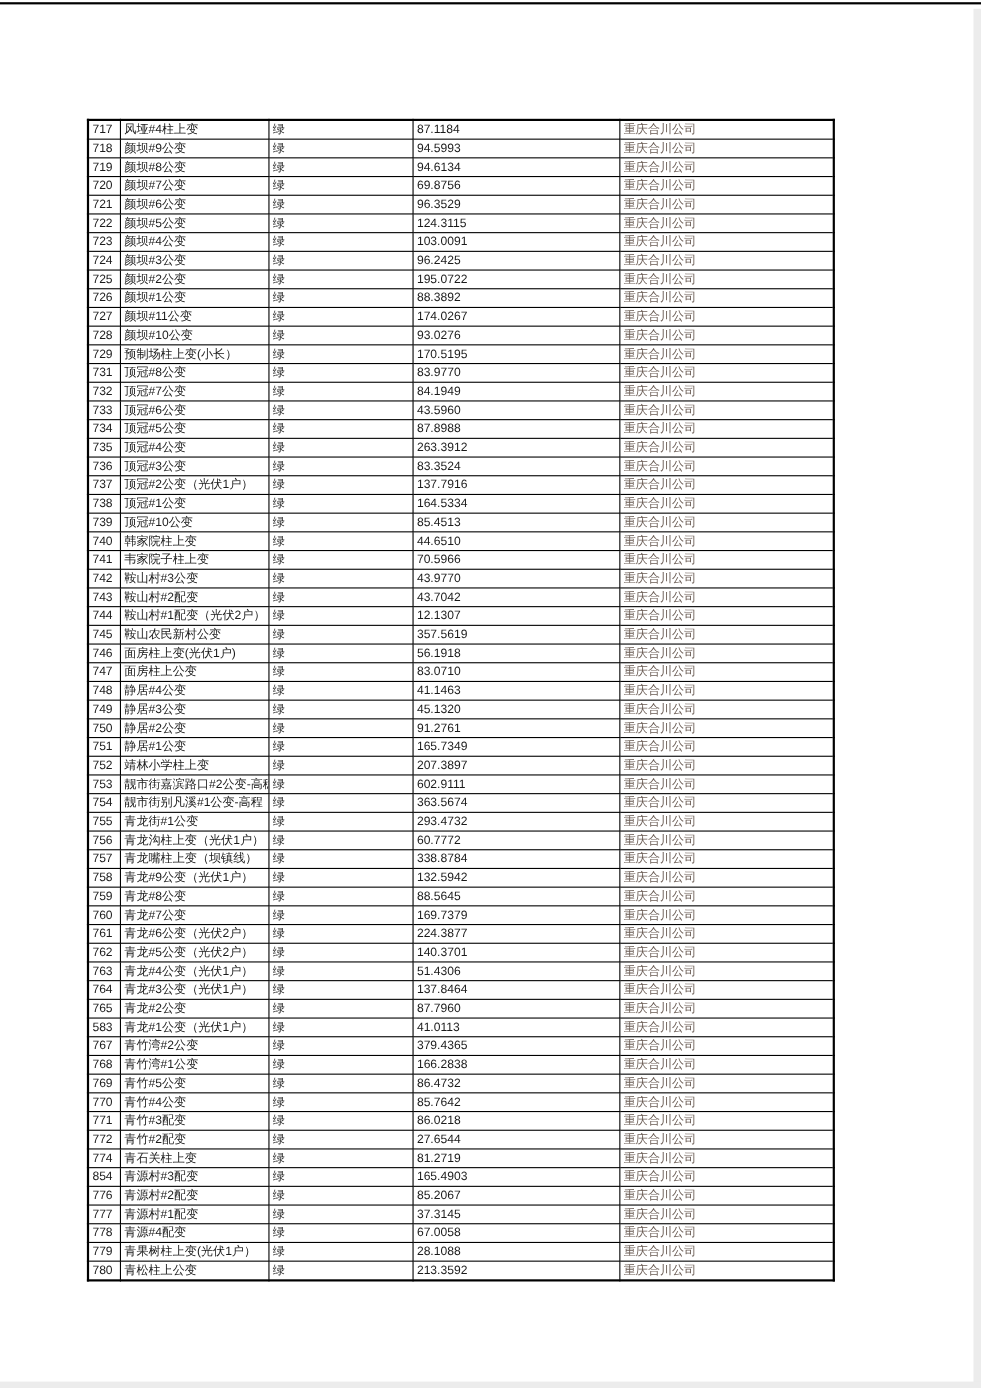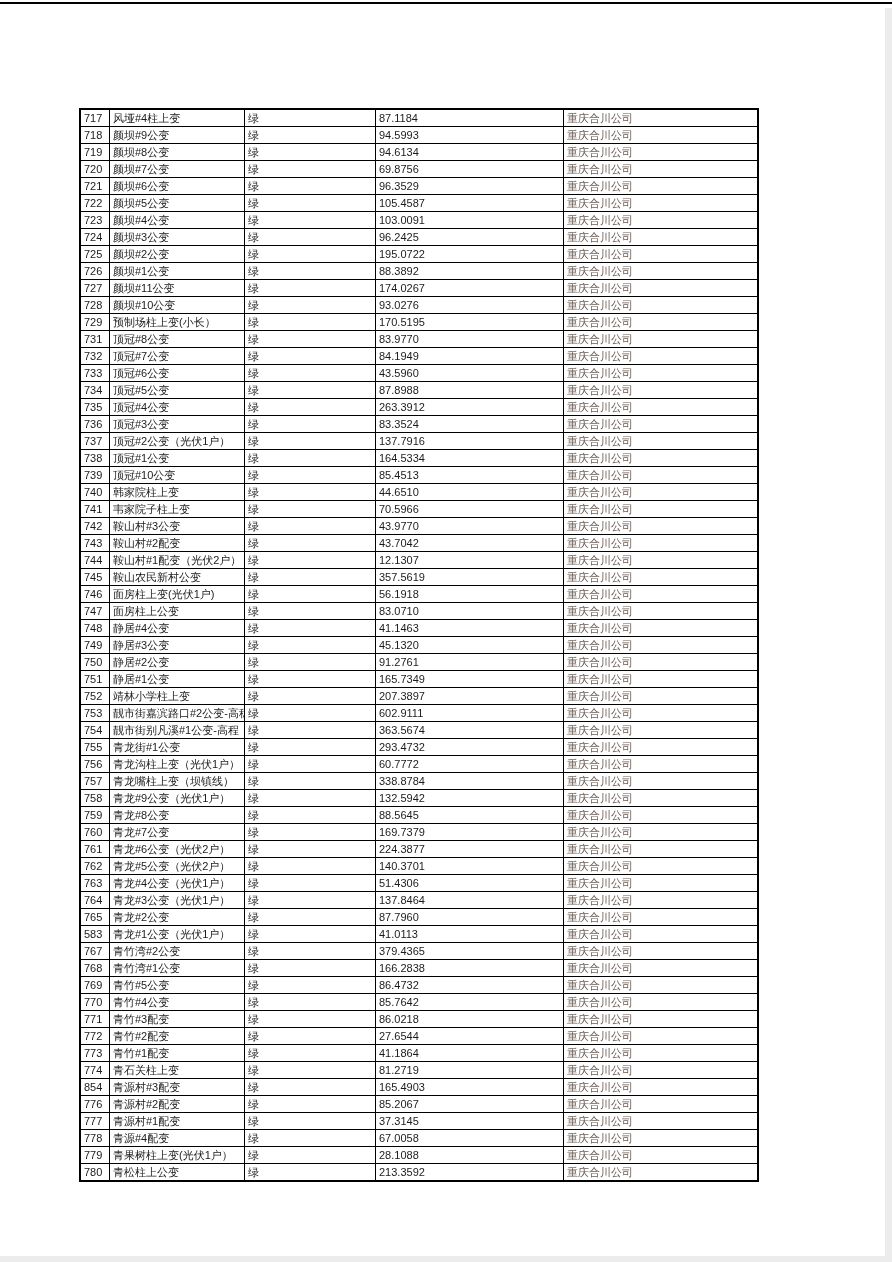--- a/index.html
+++ b/index.html
@@ -71,21 +71,21 @@
         <td class="col-index">721</td>
         <td class="col-name">颜坝#6公变</td>
         <td class="col-status">绿</td>
         <td class="col-value">96.3529</td>
         <td class="col-company" style="color: rgb(107, 93, 85);">重庆合川公司</td>
       </tr>
       <tr>
         <td class="col-index">722</td>
         <td class="col-name">颜坝#5公变</td>
         <td class="col-status">绿</td>
-        <td class="col-value">105.4587</td>
+        <td class="col-value">124.3115</td>
         <td class="col-company" style="color: rgb(107, 93, 85);">重庆合川公司</td>
       </tr>
       <tr>
         <td class="col-index">723</td>
         <td class="col-name">颜坝#4公变</td>
         <td class="col-status">绿</td>
         <td class="col-value">103.0091</td>
         <td class="col-company" style="color: rgb(107, 93, 85);">重庆合川公司</td>
       </tr>
       <tr>
@@ -415,27 +415,20 @@
         <td class="col-name">青竹#3配变</td>
         <td class="col-status">绿</td>
         <td class="col-value">86.0218</td>
         <td class="col-company" style="color: rgb(107, 93, 85);">重庆合川公司</td>
       </tr>
       <tr>
         <td class="col-index">772</td>
         <td class="col-name">青竹#2配变</td>
         <td class="col-status">绿</td>
         <td class="col-value">27.6544</td>
-        <td class="col-company" style="color: rgb(107, 93, 85);">重庆合川公司</td>
-      </tr>
-      <tr>
-        <td class="col-index">773</td>
-        <td class="col-name">青竹#1配变</td>
-        <td class="col-status">绿</td>
-        <td class="col-value">41.1864</td>
         <td class="col-company" style="color: rgb(107, 93, 85);">重庆合川公司</td>
       </tr>
       <tr>
         <td class="col-index">774</td>
         <td class="col-name">青石关柱上变</td>
         <td class="col-status">绿</td>
         <td class="col-value">81.2719</td>
         <td class="col-company" style="color: rgb(107, 93, 85);">重庆合川公司</td>
       </tr>
       <tr>

